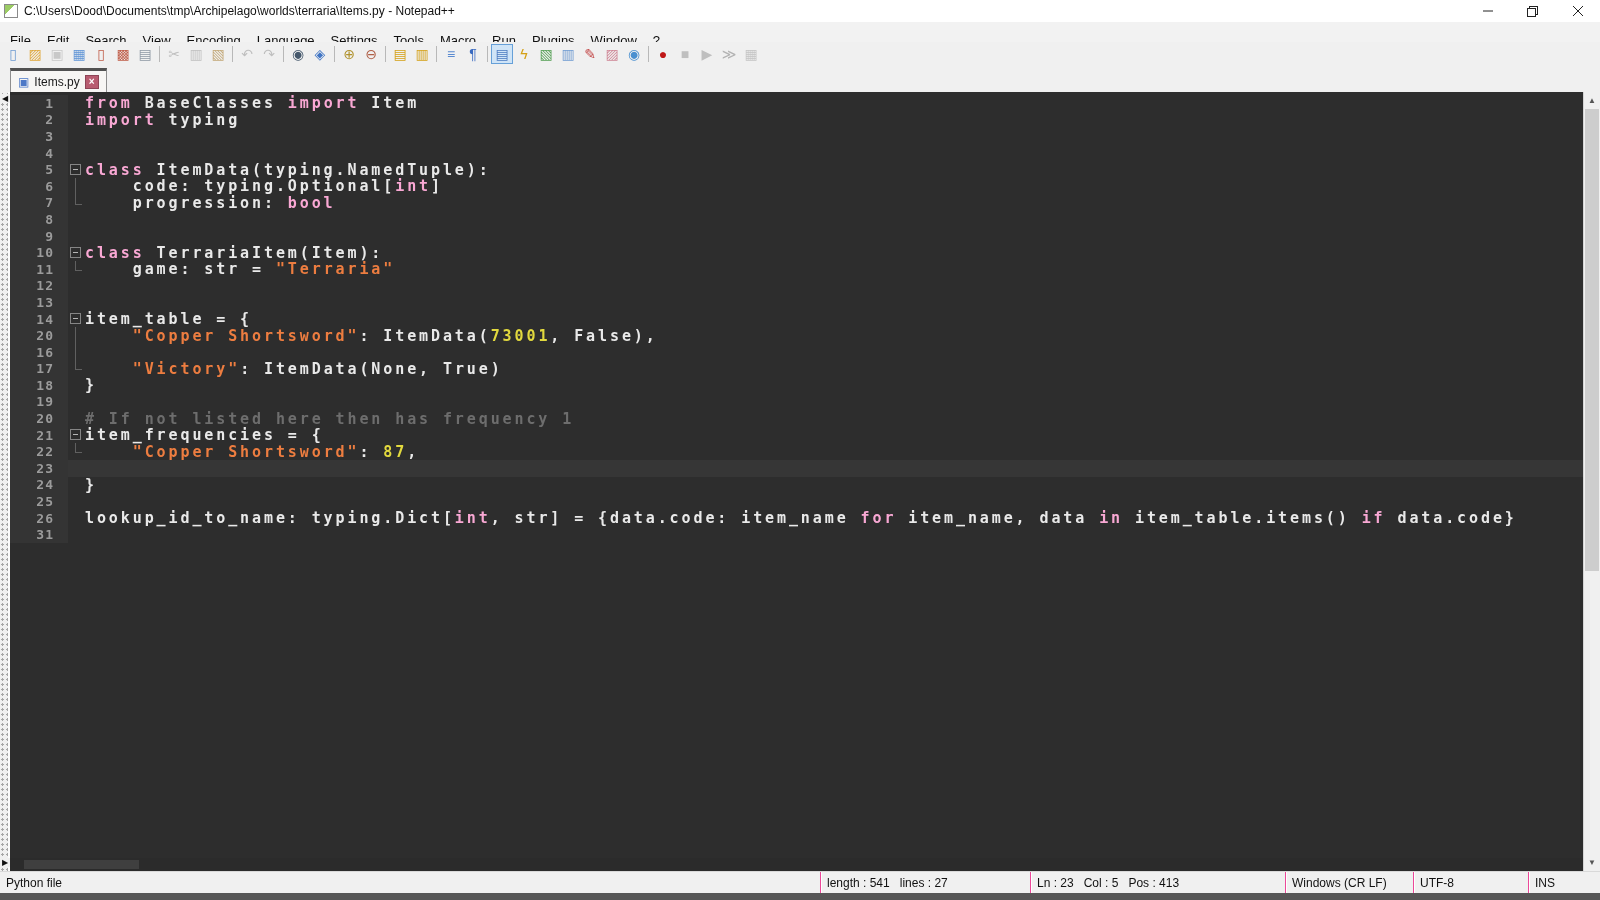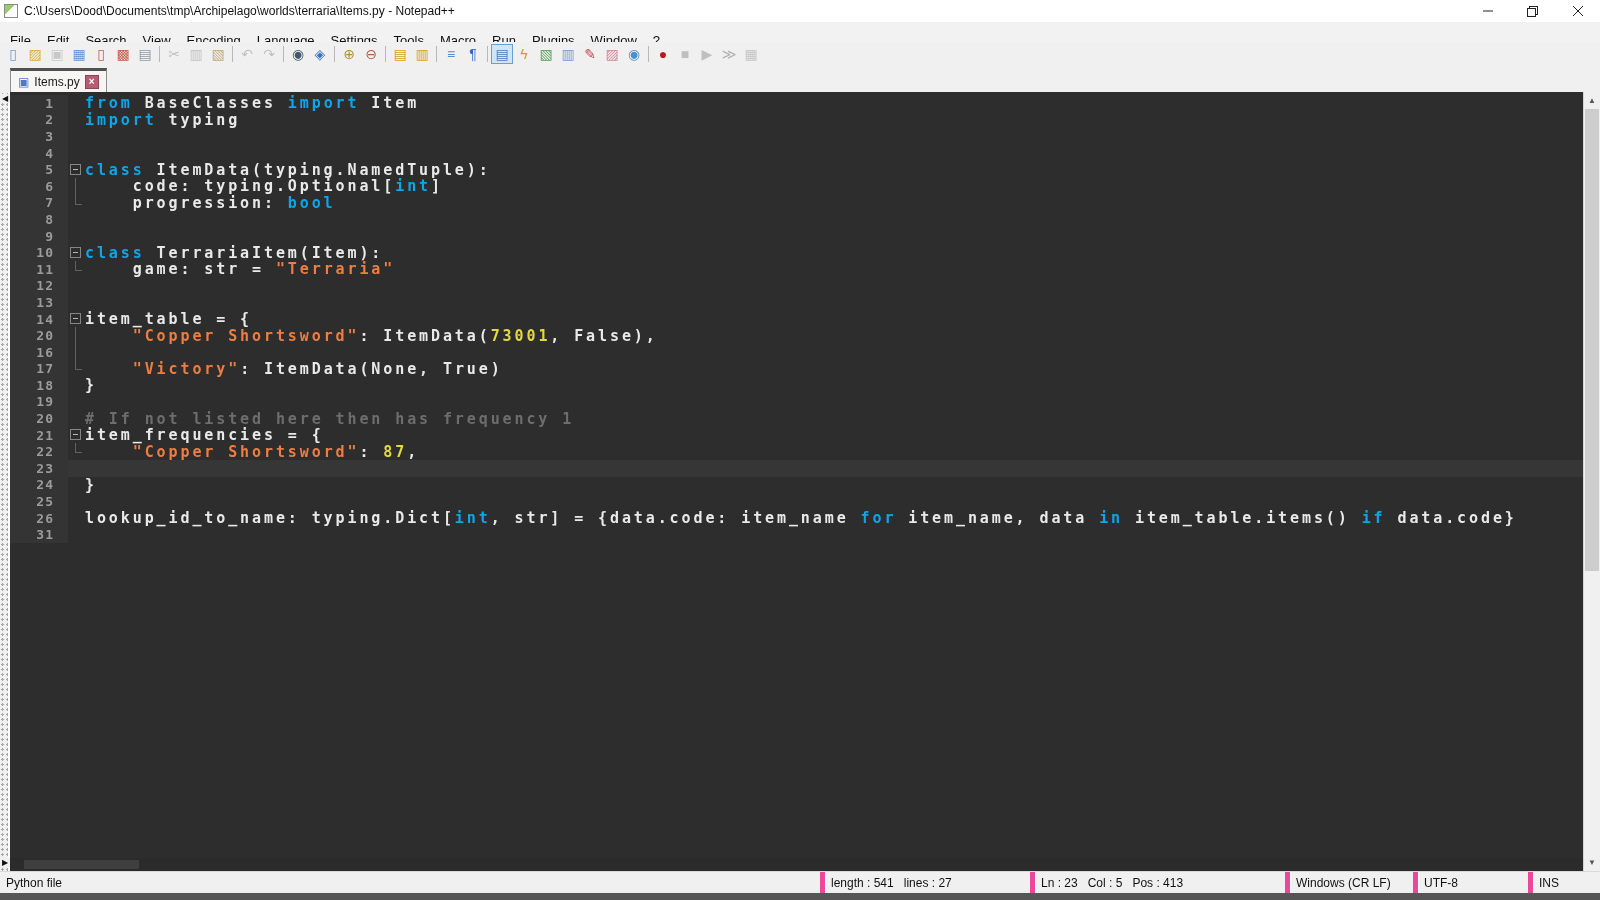--- a/index.html
+++ b/index.html
@@ -56,35 +56,35 @@
         font-size:13px; letter-spacing:1px; }
   .foldcol { width:17px; flex:none; height:100%; position:relative; }
   .code-line.current .foldcol, .code-line.current .codetext { background:#363636; }
   .codetext { flex:1; height:100%; display:flex; align-items:center; }
   .fold-box { position:absolute; left:2px; top:50%; margin-top:-6px; width:11px; height:11px;
               border:1px solid #858585; }
   .fold-box::after { content:""; position:absolute; left:2px; right:2px; top:4px; height:1px; background:#b5b5b5; }
   .fold-v { position:absolute; left:7px; top:0; bottom:0; width:1px; background:#606060; }
   .fold-end { position:absolute; left:7px; top:0; height:60%; width:7px;
               border-left:1px solid #606060; border-bottom:1px solid #606060; }
-  .tok-kw { color:#0ea5e9; } .tok-def { color:#e9e9e9; } .tok-str { color:#ed7d40; }
+  .tok-kw { color:#f9a8d4; } .tok-def { color:#e9e9e9; } .tok-str { color:#ed7d40; }
   .tok-num { color:#e2d93e; } .tok-com { color:#6d6d6d; }
 
   .hscroll { height:13px; background:#2b2b2b; position:relative; flex:none; }
   .hscroll-thumb { position:absolute; left:14px; top:2px; width:115px; height:9px; background:#3f3f3f; }
 
   .vscroll { width:17px; background:#f0f0f0; border-left:1px solid #d4d4d4; display:flex; flex-direction:column; flex:none; }
   .vs-arrow { height:17px; display:flex; align-items:center; justify-content:center; font-size:8px; color:#555; }
   .vs-track { flex:1; position:relative; }
   .vs-thumb { position:absolute; left:1px; right:1px; top:0; height:62%; background:#cdcdcd; }
 
   
   .statusrow { height:22px; background:#f0f0f0; border-top:1px solid #d9d9d9; display:flex; align-items:stretch; flex:none; }
   .seg { font-size:12px; color:#111; display:flex; align-items:center; padding-left:6px; white-space:pre; }
-  .seg + .seg { border-left:5px solid #ec4899; box-shadow:inset 1px 0 0 #ffffff; }
+  .seg + .seg { border-left:1px solid #ec4899; box-shadow:inset 1px 0 0 #ffffff; }
   .bottomedge { height:7px; background:#565656; flex:none; }
 </style>
 </head>
 <body>
 
 <div class="window">
 
   <div class="titlebar">
     <div class="app-icon"></div>
     <div class="title-text">C:\Users\Dood\Documents\tmp\Archipelago\worlds\terraria\Items.py - Notepad++</div>

